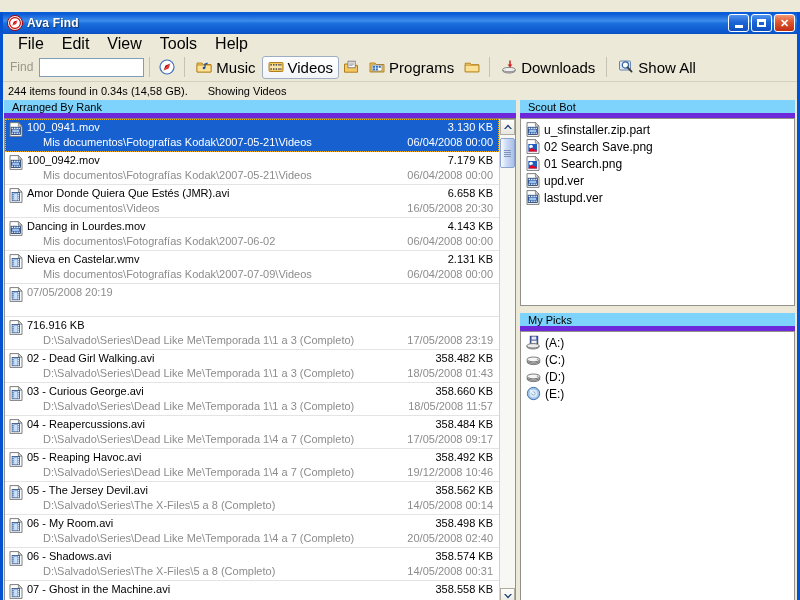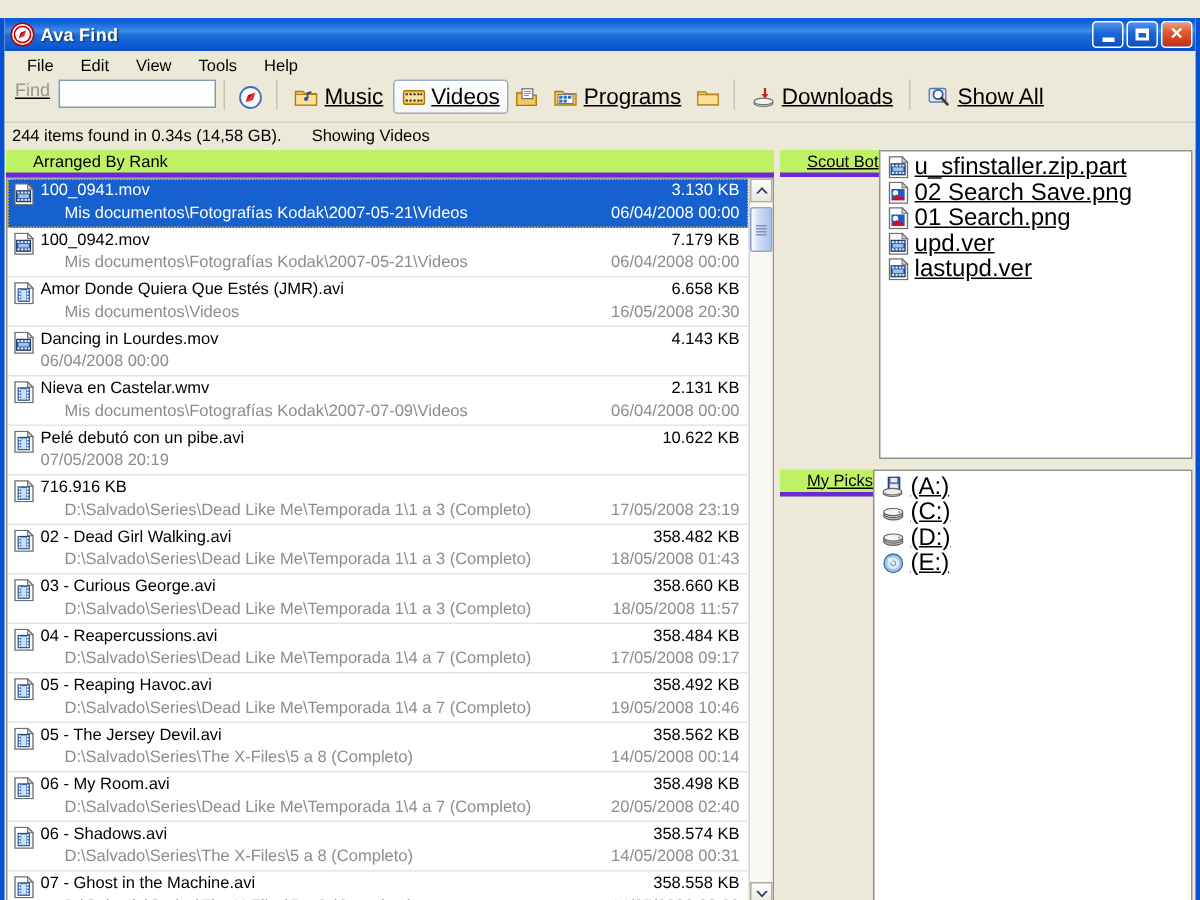--- a/index.html
+++ b/index.html
@@ -66,37 +66,36 @@
   .wbtn .glyph { color:#fff; font-size:11px; font-weight:bold; line-height:1; }
   .min-bar { width:8px; height:3px; background:#fff; margin-top:6px; }
   .max-box { width:9px; height:8px; border:2px solid #fff; border-top-width:3px; }
 
   
   .menubar {
     height: 19px;
     background: #ece9d8;
     display: flex; align-items: center;
     padding-left: 6px;
-    font-size: 11px;
+    font-size: 16px;
     color: #000;
   }
   .menu-item {
     padding: 2px 9px;
     cursor: default;
   }
 
   
   .toolbar {
     height: 29px;
     background: #ece9d8;
-    display: flex; align-items: flex-start;
+    display: flex; align-items: center;
     padding: 0 4px;
     gap: 0;
     border-bottom: 1px solid #d4d0bf;
-    text-decoration: underline;
   }
   .find-label {
     color: #9a968a;
     font-size: 12px;
     padding: 0 6px 0 3px;
   }
   .find-input {
     width: 105px; height: 19px;
     border: 1px solid #7f9db9;
     background: #fff;
@@ -155,26 +154,26 @@
   }
   .right-pane {
     flex: 1;
     display: flex; flex-direction: column;
     padding: 0 2px 0 4px;
   }
 
   
   .panel-head {
     height: 18px;
-    background: #bef264;
+    background: #7dd3fc;
     display: flex; align-items: center;
-    padding-left: 18px;
+    padding-left: 8px;
     font-size: 11px;
     color: #000;
-    border-bottom: 3px solid #6d28d9;
+    border-bottom: 5px solid #6d28d9;
   }
 
   
   .listbox {
     flex: 1;
     background: #fff;
     border: 1px solid #92918c;
     border-top: 1px solid #7f7e79;
     overflow: hidden;
     position: relative;
@@ -256,33 +255,33 @@
     border: 1px solid #8ba3cf;
     border-radius: 2px;
     display: flex; align-items: center; justify-content: center;
     cursor: default;
   }
   .grip { width:7px; }
   .grip div { height:1px; background:#7f94bd; margin:1px 0; }
 
   
   .side-panel {
-    display: flex; flex-direction: row; text-decoration: underline;
+    display: flex; flex-direction: column;
   }
   .side-list {
     background: #fff;
     border: 1px solid #92918c;
     overflow: hidden;
     padding: 2px 0 0 3px;
   }
   .side-item {
     display: flex; align-items: center;
     height: 17px;
     gap: 4px;
-    font-size: 16px; color: #000;
+    font-size: 12px; color: #000;
     padding-left: 2px;
   }
   .side-item svg { display:block; flex:none; }
   .spacer { height: 7px; }
 </style>
 </head>
 <body>
 
 <div id="app">
 
@@ -540,20 +539,21 @@
                   </g>
                   <rect x="3.2" y="7.6" width="7" height="2.4" fill="#9fc0ea"></rect>
                 </svg>
               </span>
               <div class="row-main">
                 <div class="row-line">
                   <span class="row-name">Dancing in Lourdes.mov</span>
                   <span class="row-size">4.143 KB</span>
                 </div>
                 <div class="row-line">
+                  <span class="row-path">Mis documentos\Fotografías Kodak\2007-06-02</span>
                   <span class="row-date">06/04/2008 00:00</span>
                 </div>
               </div>
             </div>
             <div class="row">
               <span class="row-ico">
                 <svg width="14" height="15" viewBox="0 0 14 15">
                   <path d="M1 .6h8.4L13 4.2v10.2H1z" fill="#fff" stroke="#6f6f6f" stroke-width=".9"></path>
                   <path d="M9.4.6 13 4.2H9.4z" fill="#dcdcdc" stroke="#6f6f6f" stroke-width=".7"></path>
                   <rect x="3.1" y="4.6" width="7.4" height="8.2" fill="#3f7fcf" stroke="#1d3f73" stroke-width=".7"></rect>
@@ -595,24 +595,20 @@
                     <rect x="3.5" y="9.3" width="1.2" height="1.2"></rect>
                     <rect x="8.9" y="9.3" width="1.2" height="1.2"></rect>
                     <rect x="3.5" y="11.2" width="1.2" height="1.2"></rect>
                     <rect x="8.9" y="11.2" width="1.2" height="1.2"></rect>
                   </g>
                   <rect x="5.1" y="5.4" width="3.4" height="7" fill="#cfe0f5"></rect>
                 </svg>
               </span>
               <div class="row-main">
                 <div class="row-line">
-                  <span class="row-name">Pelé debutó con un pibe.avi</span>
-                  <span class="row-size">10.622 KB</span>
-                </div>
-                <div class="row-line">
                   <span class="row-date">07/05/2008 20:19</span>
                 </div>
               </div>
             </div>
             <div class="row">
               <span class="row-ico">
                 <svg width="14" height="15" viewBox="0 0 14 15">
                   <path d="M1 .6h8.4L13 4.2v10.2H1z" fill="#fff" stroke="#6f6f6f" stroke-width=".9"></path>
                   <path d="M9.4.6 13 4.2H9.4z" fill="#dcdcdc" stroke="#6f6f6f" stroke-width=".7"></path>
                   <rect x="3.1" y="4.6" width="7.4" height="8.2" fill="#3f7fcf" stroke="#1d3f73" stroke-width=".7"></rect>
@@ -748,21 +744,21 @@
                   <rect x="5.1" y="5.4" width="3.4" height="7" fill="#cfe0f5"></rect>
                 </svg>
               </span>
               <div class="row-main">
                 <div class="row-line">
                   <span class="row-name">05 - Reaping Havoc.avi</span>
                   <span class="row-size">358.492 KB</span>
                 </div>
                 <div class="row-line">
                   <span class="row-path">D:\Salvado\Series\Dead Like Me\Temporada 1\4 a 7 (Completo)</span>
-                  <span class="row-date">19/05/2008 10:46</span>
+                  <span class="row-date">19/12/2008 10:46</span>
                 </div>
               </div>
             </div>
             <div class="row">
               <span class="row-ico">
                 <svg width="14" height="15" viewBox="0 0 14 15">
                   <path d="M1 .6h8.4L13 4.2v10.2H1z" fill="#fff" stroke="#6f6f6f" stroke-width=".9"></path>
                   <path d="M9.4.6 13 4.2H9.4z" fill="#dcdcdc" stroke="#6f6f6f" stroke-width=".7"></path>
                   <rect x="3.1" y="4.6" width="7.4" height="8.2" fill="#3f7fcf" stroke="#1d3f73" stroke-width=".7"></rect>
                   <g fill="#ffffff">

